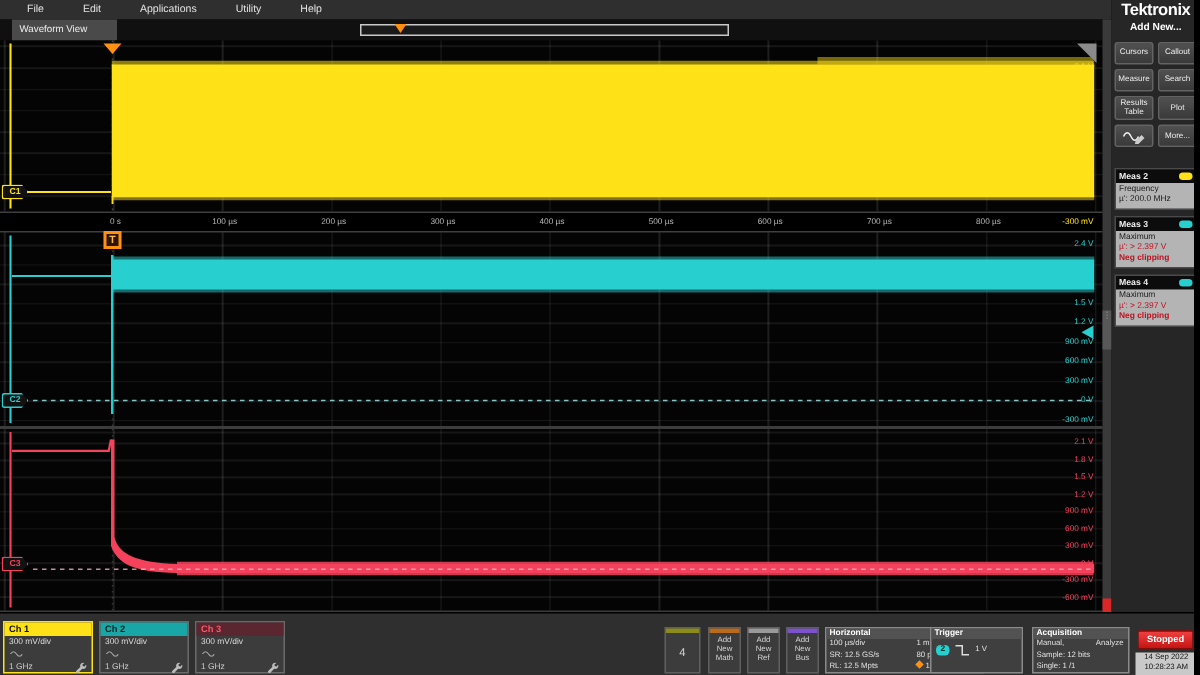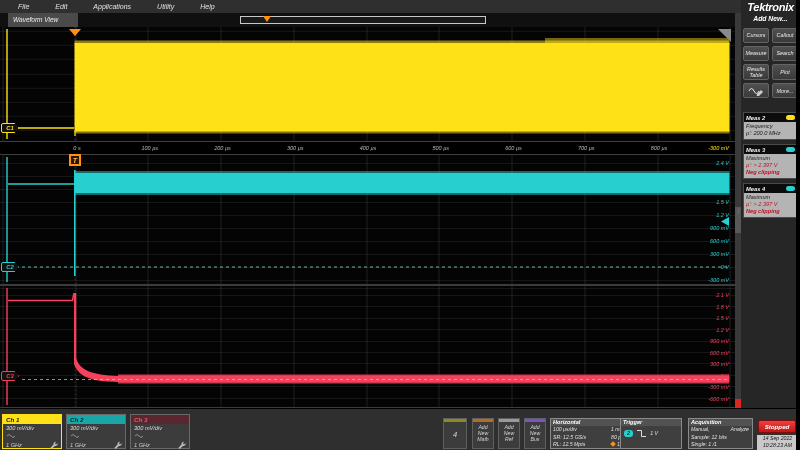--- a/index.html
+++ b/index.html
@@ -1,17 +1,17 @@
 <!DOCTYPE html>
 <html><head>
 <meta charset="utf-8">
 <style>
   html,body{margin:0;padding:0;background:#000;}
   *{box-sizing:border-box;font-family:"Liberation Sans",sans-serif;}
-  #app{position:relative;width:796px;height:450px;background:#060606;overflow:hidden;font-style:italic;}
+  #app{position:relative;width:796px;height:450px;background:#060606;overflow:hidden;}
 
   
   #menu-bar{position:absolute;left:0;top:0;width:741px;height:13px;background:#2f2f2f;display:flex;align-items:center;padding-left:18px;gap:26px;}
   .menu-item{font-size:7px;color:#e2e2e2;cursor:default;}
   #tab-bar{position:absolute;left:0;top:13px;width:735px;height:14px;background:#101010;}
   #tab-waveform{position:absolute;left:8px;top:0;height:14px;width:70px;background:#4a4a4a;color:#eee;font-size:6.5px;line-height:14px;padding-left:5px;}
   #hnav{position:absolute;left:240px;top:3px;width:246px;height:8px;border:1px solid #c8c8c8;background:#1a1a1a;}
   #hnav-marker{position:absolute;left:22px;top:-1px;width:0;height:0;border-left:4px solid transparent;border-right:4px solid transparent;border-top:6px solid #ff9014;}
 
   

